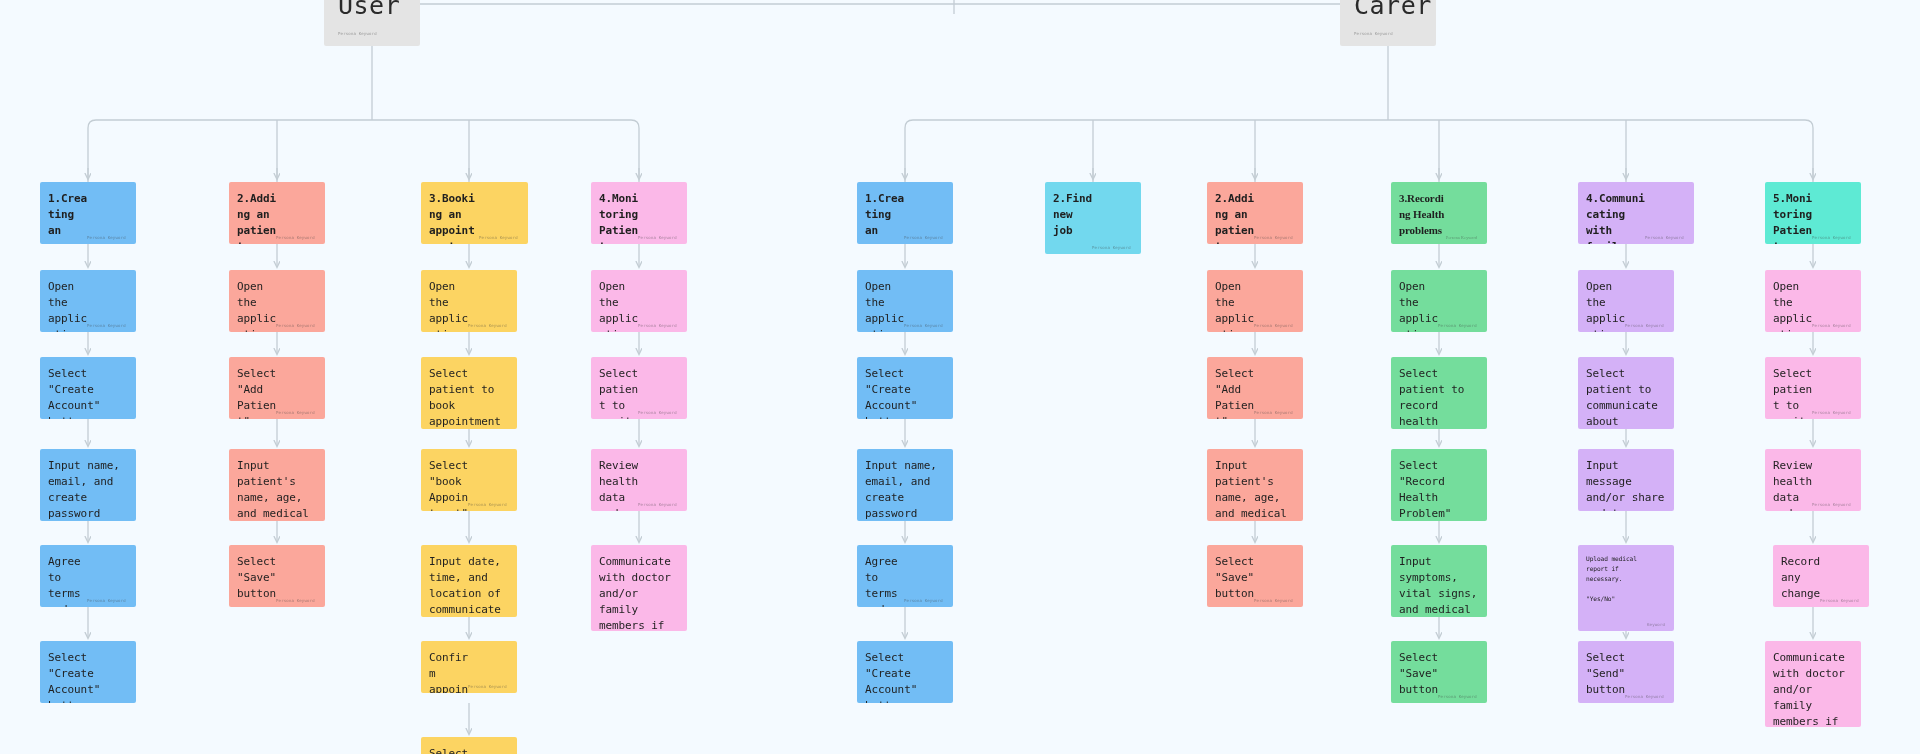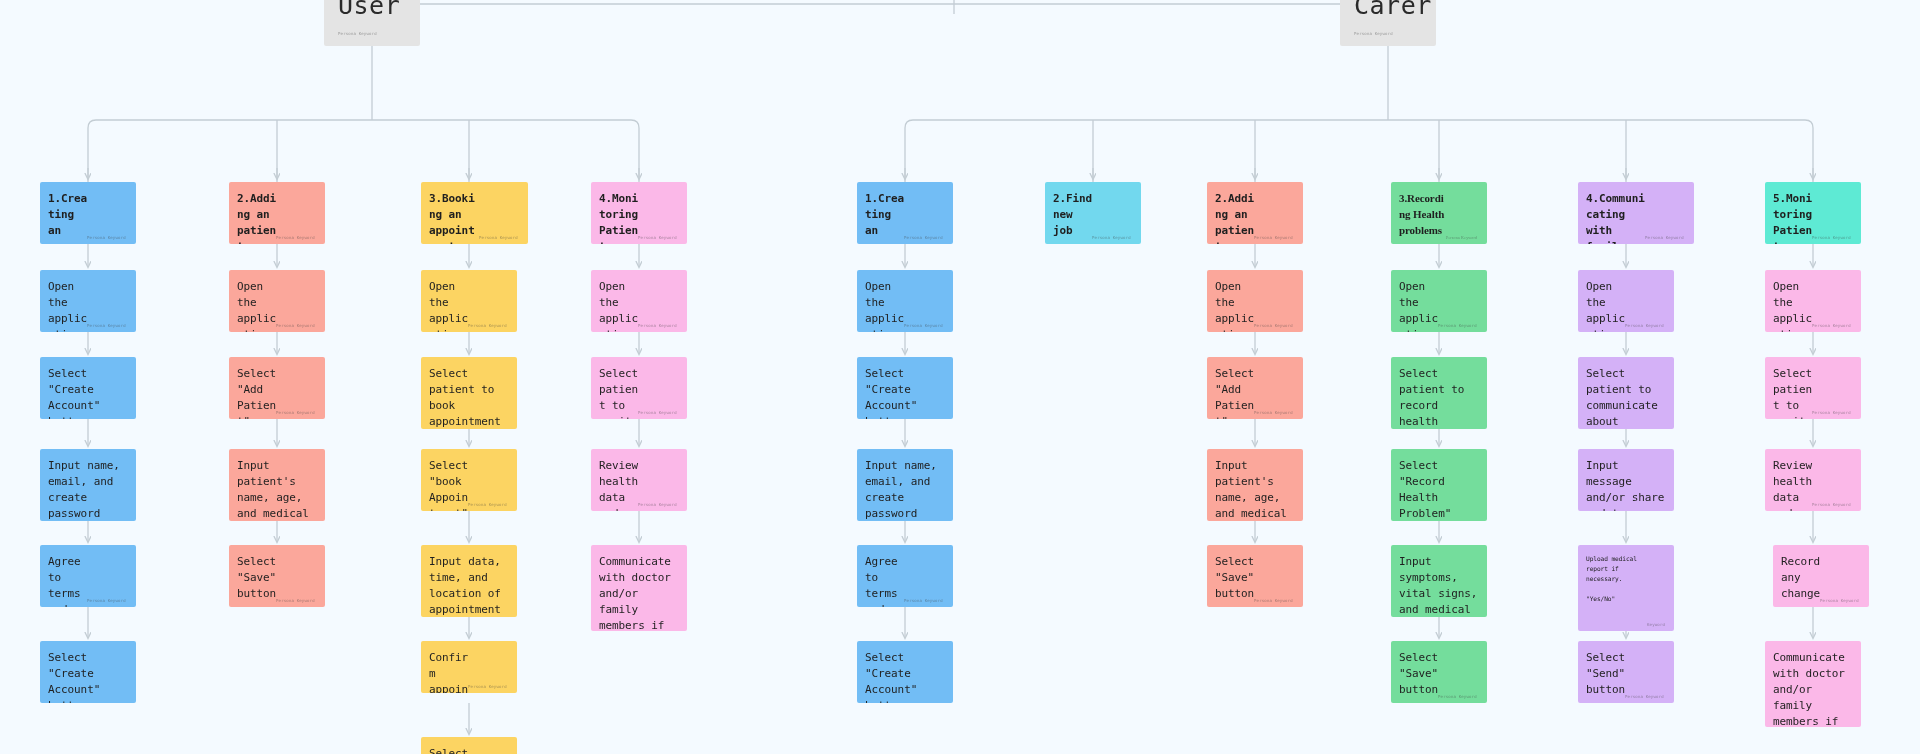--- a/index.html
+++ b/index.html
@@ -220,21 +220,21 @@
         <div class="micro">Persona Keyword</div>
       </div>
       <div class="card" style="left: 421px; top: 357px; width: 96px; height: 72px; background: rgb(252, 212, 98);">
         <div class="card-text">Select patient to book appointment for</div>
       </div>
       <div class="card" style="left: 421px; top: 449px; width: 96px; height: 62px; background: rgb(252, 212, 98);">
         <div class="card-text">Select "book Appointment" button</div>
         <div class="micro">Persona Keyword</div>
       </div>
       <div class="card" style="left: 421px; top: 545px; width: 96px; height: 72px; background: rgb(252, 212, 98);">
-        <div class="card-text">Input data, time, and location of appointment</div>
+        <div class="card-text">Input date, time, and location of communicate</div>
       </div>
       <div class="card" style="left: 421px; top: 641px; width: 96px; height: 52px; background: rgb(252, 212, 98);">
         <div class="card-text">Confirm appointment details</div>
         <div class="micro">Persona Keyword</div>
       </div>
       <div class="card" style="left: 421px; top: 737px; width: 96px; height: 62px; background: rgb(252, 212, 98);">
         <div class="card-text">Select "Confirm"</div>
       </div>
       <div class="card head" style="left: 591px; top: 182px; width: 96px; height: 62px; background: rgb(251, 184, 232);">
         <div class="card-text">4.Monitoring Patient Health</div>
@@ -269,21 +269,21 @@
       <div class="card" style="left: 857px; top: 449px; width: 96px; height: 72px; background: rgb(114, 189, 245);">
         <div class="card-text">Input name, email, and create password</div>
       </div>
       <div class="card" style="left: 857px; top: 545px; width: 96px; height: 62px; background: rgb(114, 189, 245);">
         <div class="card-text">Agree to terms and conditions</div>
         <div class="micro">Persona Keyword</div>
       </div>
       <div class="card" style="left: 857px; top: 641px; width: 96px; height: 62px; background: rgb(114, 189, 245);">
         <div class="card-text">Select "Create Account" button</div>
       </div>
-      <div class="card head" style="left: 1045px; top: 182px; width: 96px; height: 62px; background: rgb(114, 216, 238);">
+      <div class="card head" style="left: 1045px; top: 182px; width: 96px; height: 72px; background: rgb(114, 216, 238);">
         <div class="card-text">2.Find new job</div>
         <div class="micro">Persona Keyword</div>
       </div>
       <div class="card head" style="left: 1207px; top: 182px; width: 96px; height: 62px; background: rgb(251, 167, 155);">
         <div class="card-text">2.Adding an patient</div>
         <div class="micro">Persona Keyword</div>
       </div>
       <div class="card" style="left: 1207px; top: 270px; width: 96px; height: 62px; background: rgb(251, 167, 155);">
         <div class="card-text">Open the application</div>
         <div class="micro">Persona Keyword</div>

